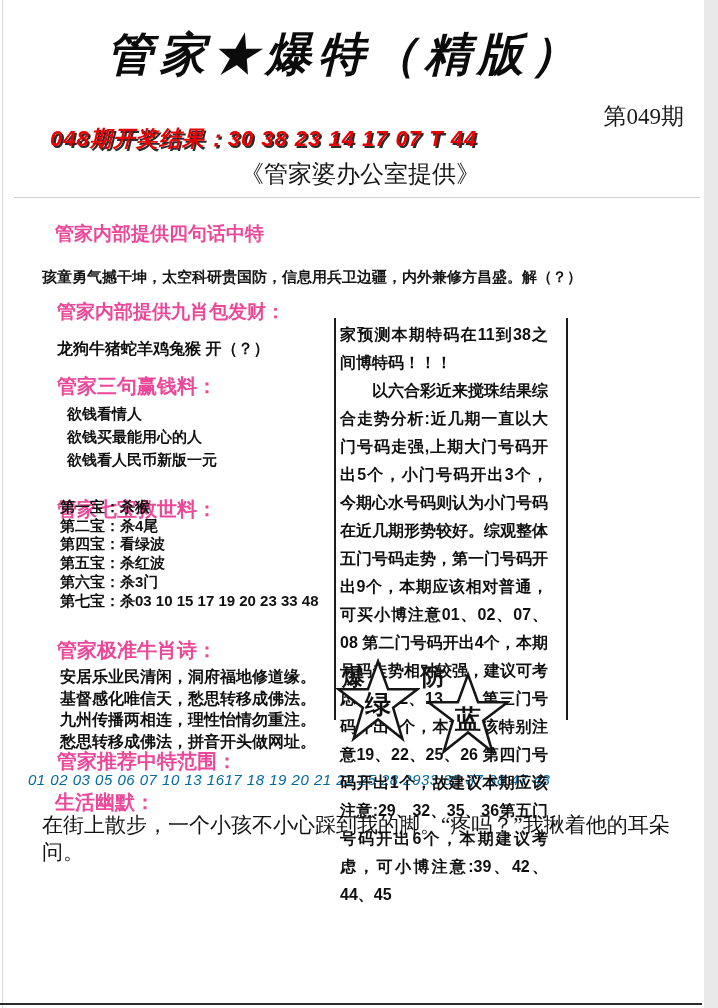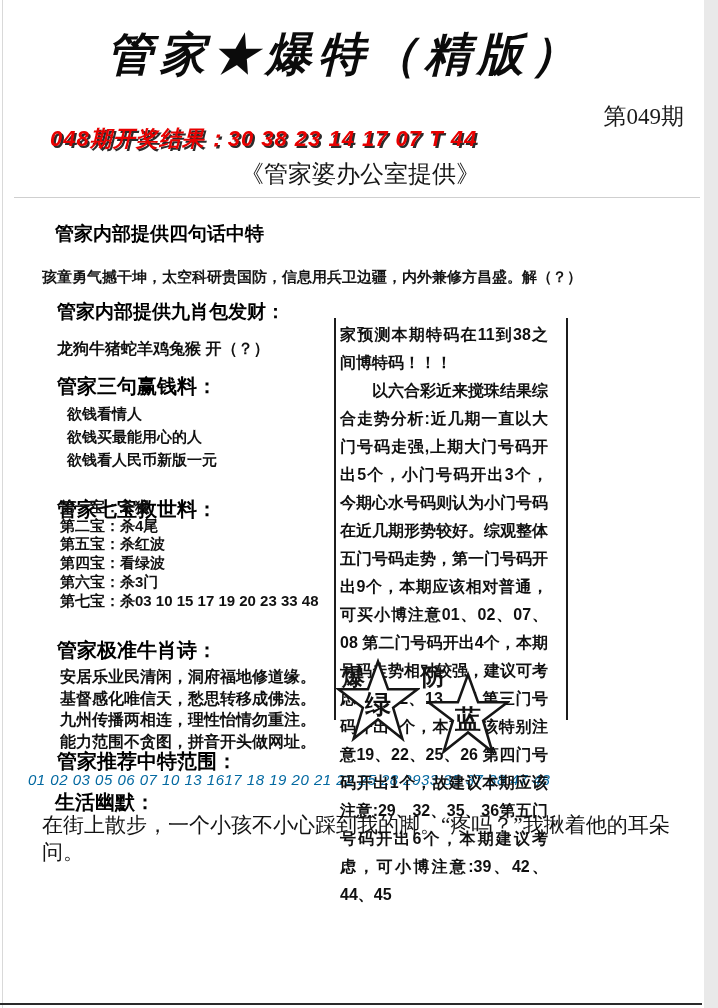--- a/index.html
+++ b/index.html
@@ -30,21 +30,21 @@
     left:50px;top:124px;
     font-size:22px;font-weight:bold;font-style:italic;letter-spacing:1px;
     color:#e80000;text-shadow:2px 2px 0 #2b2b2b;white-space:nowrap;
   }
   .provider{
     left:240px;top:158px;
     font-family:"Liberation Serif",serif;font-size:24px;color:#161616;white-space:nowrap;
   }
 
   
-  .h-bold{font-weight:bold;color:#000000;white-space:nowrap;}
+  .h-bold{font-weight:bold;color:#ec4899;white-space:nowrap;}
   .h1a{left:55px;top:221px;font-size:19px;}
   .sentence-line{left:42px;top:268px;font-family:"Liberation Serif",serif;font-size:15px;font-weight:bold;white-space:nowrap;color:#161616;}
   .h2a{left:57px;top:299px;font-size:19px;}
   .zodiac-line{left:57px;top:339px;font-size:16px;font-weight:bold;white-space:nowrap;}
   .h3a{left:57px;top:373px;font-size:20px;}
   .money-list{left:67px;top:402px;font-size:15px;font-weight:bold;line-height:23px;}
   .h4a{left:57px;top:496px;font-size:20px;}
   .treasure-list{left:60px;top:498px;font-size:15px;font-weight:bold;line-height:18.7px;}
   .h5a{left:57px;top:637px;font-size:20px;text-align:right;}
   .poem{left:60px;top:666px;font-size:16px;font-weight:bold;line-height:21.5px;}
@@ -105,32 +105,32 @@
 <div class="abs money-list">
   <div>欲钱看情人</div>
   <div>欲钱买最能用心的人</div>
   <div>欲钱看人民币新版一元</div>
 </div>
 
 <div class="abs h-bold h4a">管家七宝救世料：</div>
 <div class="abs treasure-list">
   <div>第一宝：杀猴</div>
   <div>第二宝：杀4尾</div>
+  <div>第四宝：看绿波</div>
   <div>第五宝：杀红波</div>
-  <div>第四宝：看绿波</div>
   <div>第六宝：杀3门</div>
   <div>第七宝：杀03 10 15 17 19 20 23 33 48</div>
 </div>
 
 <div class="abs h-bold h5a">管家极准牛肖诗：</div>
 <div class="abs poem">
   <div>安居乐业民清闲，洞府福地修道缘。</div>
   <div>基督感化唯信天，愁思转移成佛法。</div>
   <div>九州传播两相连，理性怡情勿重注。</div>
-  <div>能力范围不贪图，拼音开头做网址。</div>
+  <div>愁思转移成佛法，拼音开头做网址。</div>
 </div>
 
 <div class="abs h-bold h6a">管家推荐中特范围：</div>
 <div class="abs range-numbers">01 02 03 05 06 07 10 13 1617 18 19 20 21 22 25 28 2933 35 37 38 47 48</div>
 
 <div class="abs h-bold h7a">生活幽默：</div>
 <div class="abs joke">在街上散步，一个小孩不小心踩到我的脚。“疼吗？”我揪着他的耳朵问。</div>
 
 <div class="abs analysis-box">
   <p>家预测本期特码在11到38之间博特码！！！</p>

